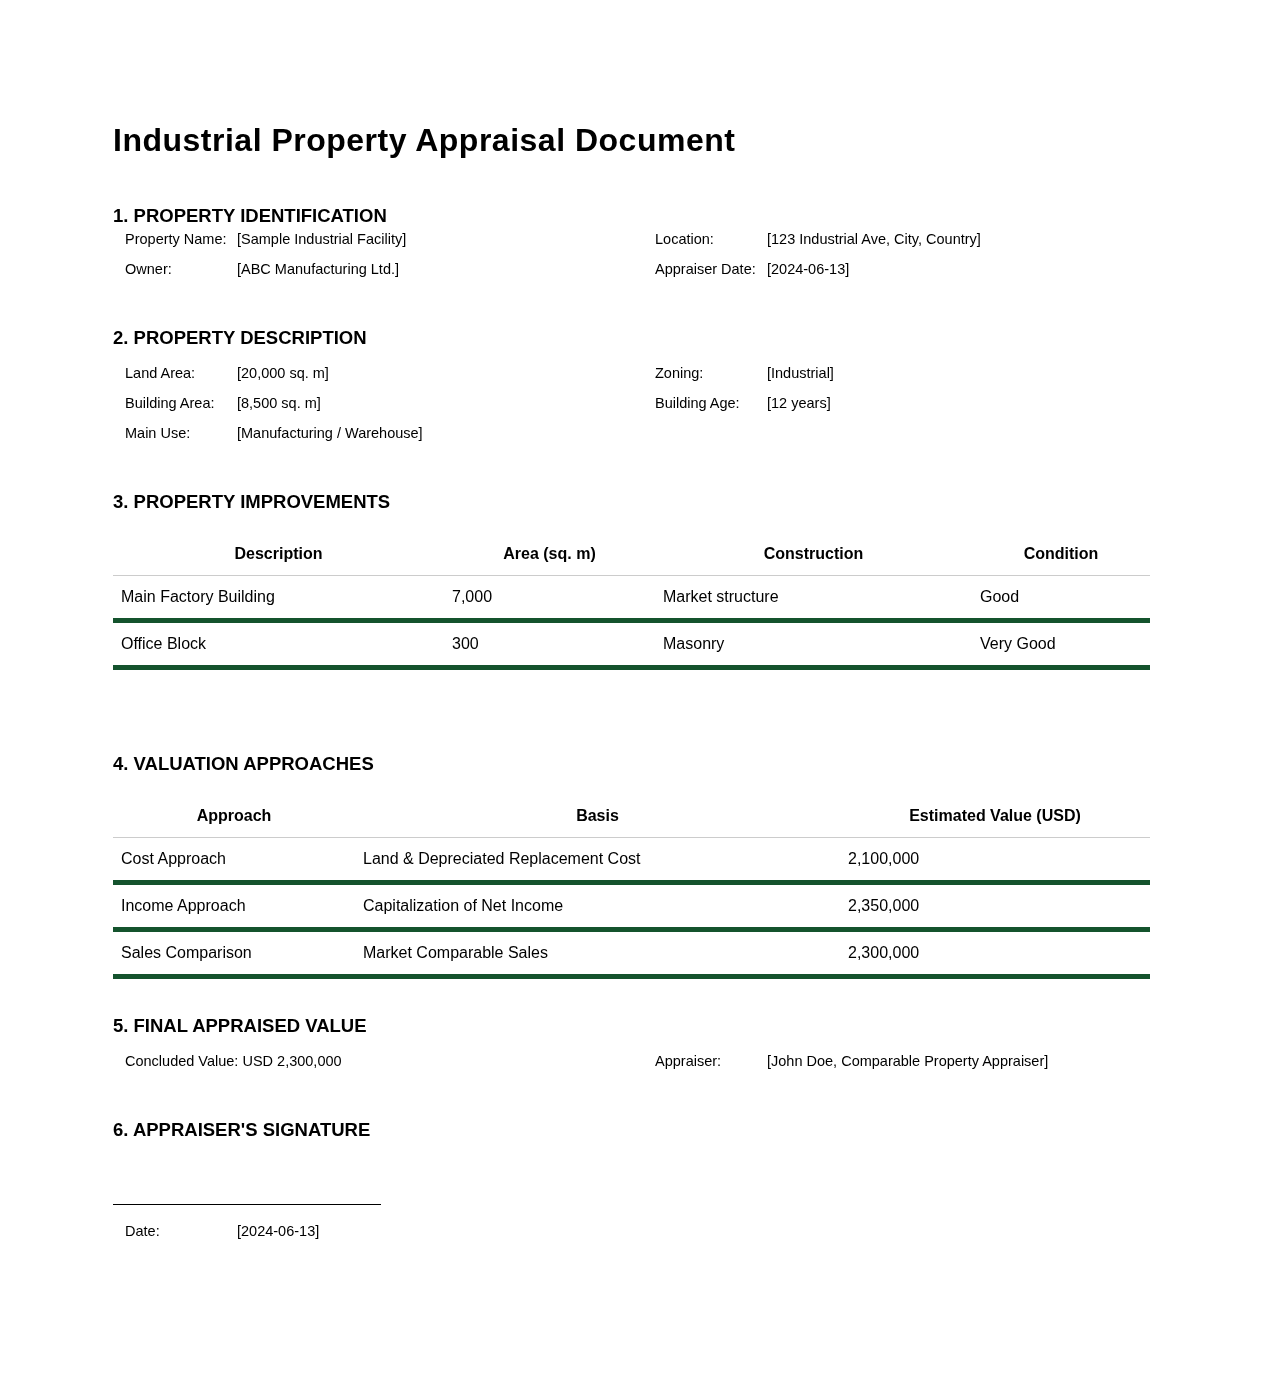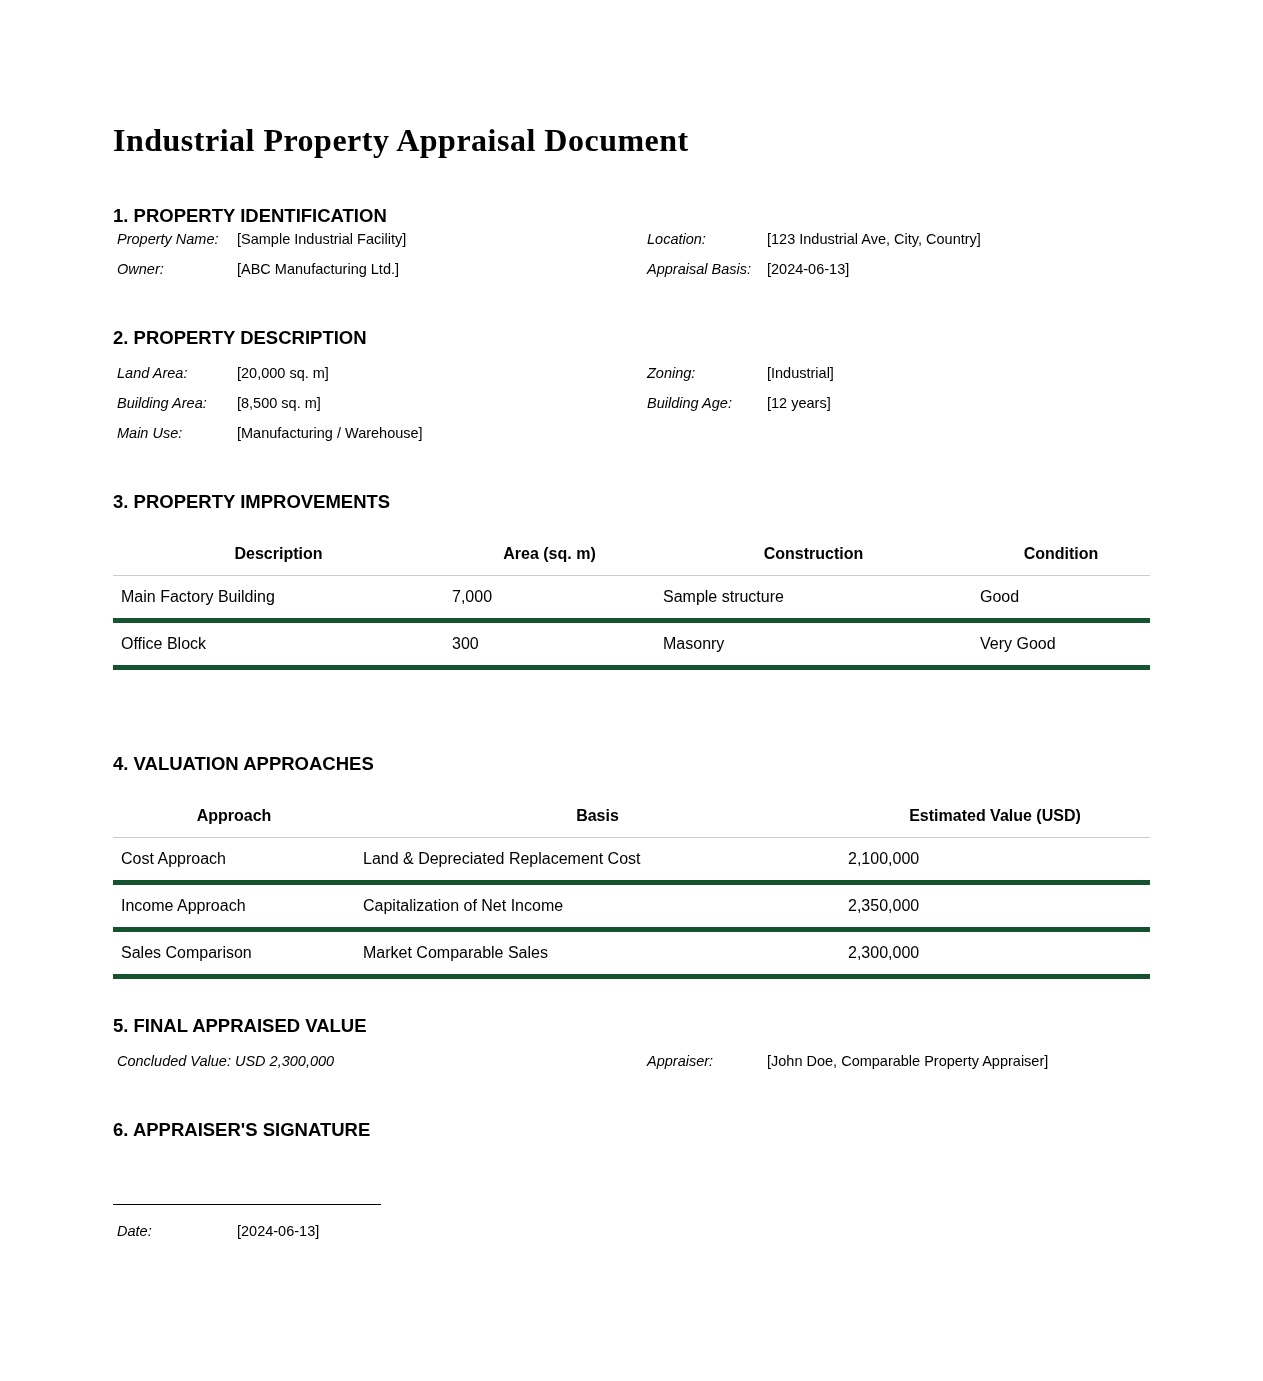--- a/index.html
+++ b/index.html
@@ -3,28 +3,28 @@
 <meta charset="utf-8">
 <style>
   html, body { margin: 0; padding: 0; background: #ffffff; }
   body {
     width: 1263px; height: 1381px; position: relative;
     font-family: "Liberation Sans", sans-serif; color: #000;
   }
   .doc { position: absolute; left: 113px; top: 0; width: 1037px; }
   h1 {
     position: absolute; left: 0; top: 122px; margin: 0;
-    font-size: 32px; font-weight: bold; letter-spacing: 0.5px; white-space: nowrap; font-family: Liberation Serif, serif;
+    font-size: 32px; font-weight: bold; letter-spacing: 0.5px; white-space: nowrap;
   }
   h2 {
     position: absolute; left: 0; margin: 0;
     font-size: 18.5px; font-weight: bold; white-space: nowrap;
   }
   .kv { position: absolute; font-size: 14.5px; white-space: nowrap; }
-  .kv .k { position: absolute; left: 4px; font-style: italic; }
+  .kv .k { position: absolute; left: 12px; }
   .kv .v { position: absolute; left: 124px; }
   table {
     position: absolute; left: 0; width: 1037px; border-collapse: collapse;
     font-size: 16px;
   }
   th { text-align: center; font-weight: bold; padding: 0 8px; height: 43px; border-bottom: 1px solid #cccccc; }
   td { padding: 0 8px; height: 42px; border-bottom: 5px solid #14532d; }
   .sigline { position: absolute; left: 0; top: 1204px; width: 268px; border-top: 1.5px solid #000; }
 </style>
 </head>
@@ -40,21 +40,21 @@
   </div>
   <div class="kv" style="left:0;top:261px">
     <span class="k">Owner:</span>
     <span class="v">[ABC Manufacturing Ltd.]</span>
   </div>
   <div class="kv" style="left:530px;top:231px">
     <span class="k">Location:</span>
     <span class="v">[123 Industrial Ave, City, Country]</span>
   </div>
   <div class="kv" style="left:530px;top:261px">
-    <span class="k">Appraisal Basis:</span>
+    <span class="k">Appraiser Date:</span>
     <span class="v">[2024-06-13]</span>
   </div>
 
   <h2 style="top:327px">2. PROPERTY DESCRIPTION</h2>
   <div class="kv" style="left:0;top:365px">
     <span class="k">Land Area:</span>
     <span class="v">[20,000 sq. m]</span>
   </div>
   <div class="kv" style="left:0;top:395px">
     <span class="k">Building Area:</span>
@@ -86,21 +86,21 @@
         <th>Description</th>
         <th>Area (sq. m)</th>
         <th>Construction</th>
         <th>Condition</th>
       </tr>
     </thead>
     <tbody>
       <tr>
         <td>Main Factory Building</td>
         <td>7,000</td>
-        <td>Sample structure</td>
+        <td>Market structure</td>
         <td>Good</td>
       </tr>
       <tr>
         <td>Office Block</td>
         <td>300</td>
         <td>Masonry</td>
         <td>Very Good</td>
       </tr>
     </tbody>
   </table>

